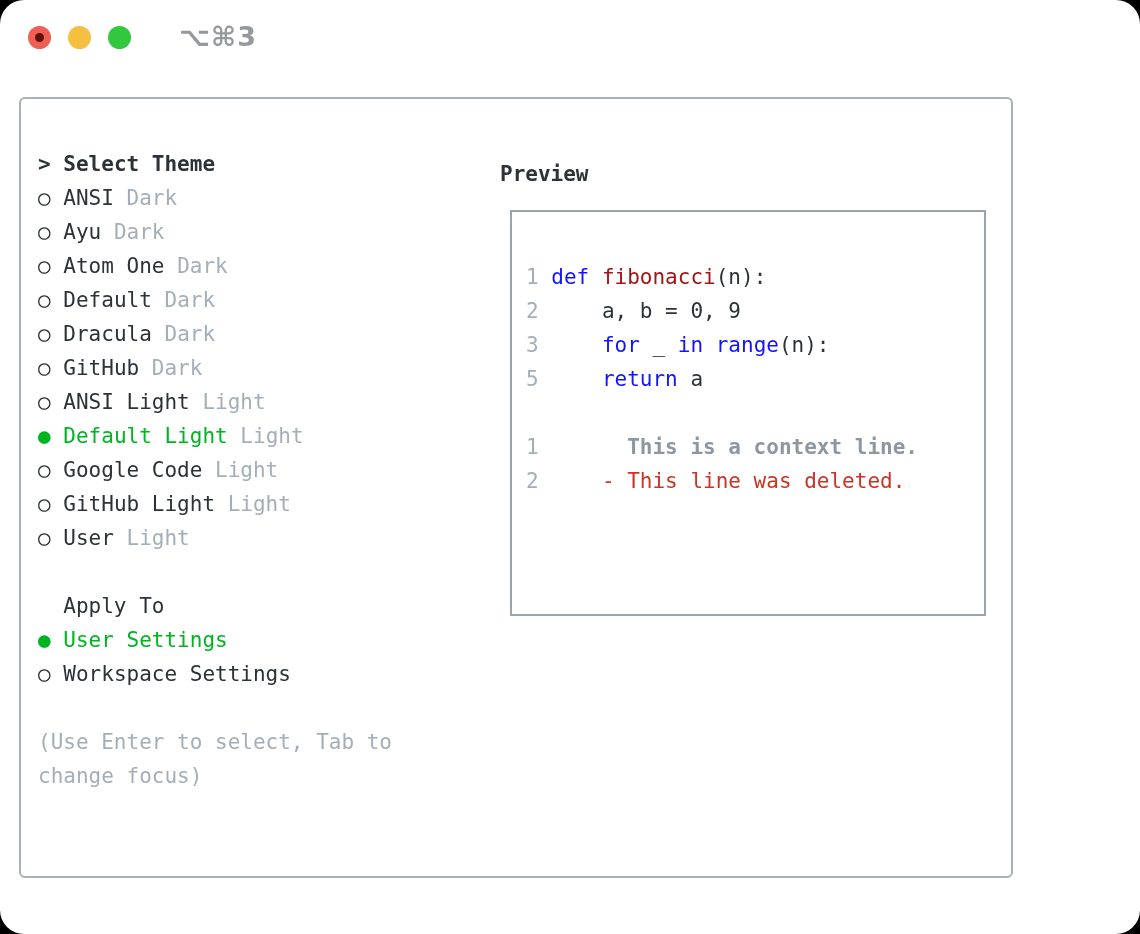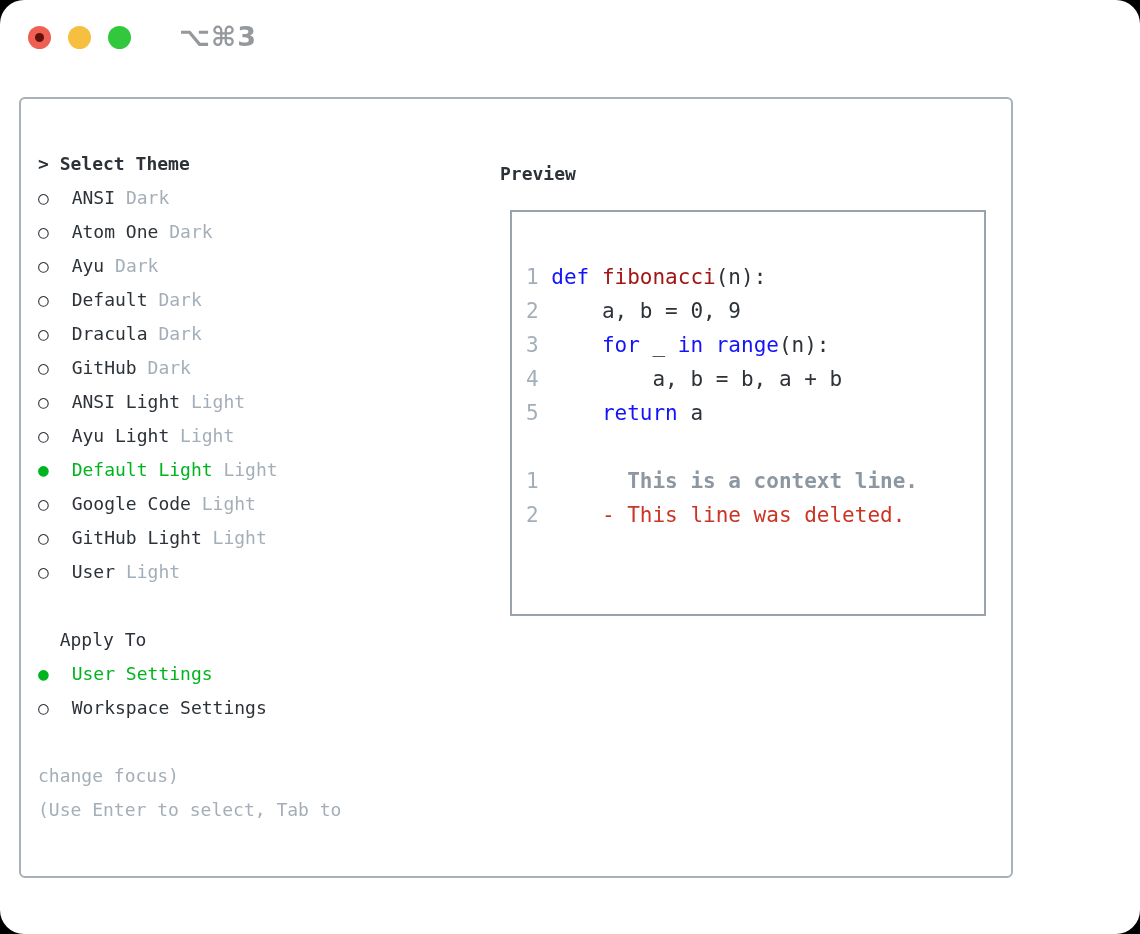--- a/index.html
+++ b/index.html
@@ -20,26 +20,26 @@
     font-size:27px;font-weight:600;color:var(--title);letter-spacing:1px;line-height:24px;
   }
   
   .main-box{
     position:absolute;left:19px;top:97px;width:994px;height:781px;box-sizing:border-box;
     border:2px solid var(--border);border-radius:6px;
     padding:48px 0 0 17px;display:flex;align-items:flex-start;
   }
   .left-col{width:462px;flex:0 0 auto;}
   .right-col{flex:1 1 auto;}
-  .row{height:34px;line-height:34px;font-size:18px;white-space:pre;color:var(--text);}
+  .row{height:34px;line-height:34px;font-size:21px;white-space:pre;color:var(--text);}
   .row.blank{height:34px;}
   .hdr{font-weight:bold;color:var(--text);}
   .caret{font-weight:bold;color:var(--text);}
   .item .bullet{color:var(--text);}
-  .item .nm{color:var(--text);margin-left:12px;}
+  .item .nm{color:var(--text);}
   .item .suffix{color:var(--muted);text-align:right;}
   .item.sel .bullet,.item.sel .nm{color:var(--green);}
   .help-row{color:var(--muted);}
   
   .preview-header{font-weight:bold;margin-top:10px;}
   .preview-box{
     margin-top:19px;margin-left:10px;width:476px;height:406px;box-sizing:border-box;
     border:2px solid var(--preview-border);padding:48px 0 0 14px;
   }
   .cline{height:34px;line-height:34px;font-size:21px;white-space:pre;color:var(--text);}
@@ -64,52 +64,50 @@
     <span class="dot green"></span>
     <span class="win-title">⌥⌘3</span>
   </div>
 
   <div class="main-box">
 
     <div class="left-col">
       <div class="row"><span class="caret">&gt;</span><span> </span><span class="hdr">Select Theme</span></div>
       <div id="theme-items">
           <div class="row item"><span class="bullet">○</span> <span class="nm">ANSI</span> <span class="suffix">Dark</span></div>
+          <div class="row item"><span class="bullet">○</span> <span class="nm">Ayu</span> <span class="suffix">Dark</span></div>
           <div class="row item"><span class="bullet">○</span> <span class="nm">Atom One</span> <span class="suffix">Dark</span></div>
-          <div class="row item"><span class="bullet">○</span> <span class="nm">Ayu</span> <span class="suffix">Dark</span></div>
           <div class="row item"><span class="bullet">○</span> <span class="nm">Default</span> <span class="suffix">Dark</span></div>
           <div class="row item"><span class="bullet">○</span> <span class="nm">Dracula</span> <span class="suffix">Dark</span></div>
           <div class="row item"><span class="bullet">○</span> <span class="nm">GitHub</span> <span class="suffix">Dark</span></div>
           <div class="row item"><span class="bullet">○</span> <span class="nm">ANSI Light</span> <span class="suffix">Light</span></div>
-          <div class="row item"><span class="bullet">○</span> <span class="nm">Ayu Light</span> <span class="suffix">Light</span></div>
           <div class="row item sel"><span class="bullet">●</span> <span class="nm">Default Light</span> <span class="suffix">Light</span></div>
           <div class="row item"><span class="bullet">○</span> <span class="nm">Google Code</span> <span class="suffix">Light</span></div>
           <div class="row item"><span class="bullet">○</span> <span class="nm">GitHub Light</span> <span class="suffix">Light</span></div>
           <div class="row item"><span class="bullet">○</span> <span class="nm">User</span> <span class="suffix">Light</span></div>
         </div>
       <div class="row blank"></div>
       <div class="row"><span>  </span><span>Apply To</span></div>
       <div id="apply-items">
           <div class="row item sel"><span class="bullet">●</span> <span class="nm">User Settings</span></div>
           <div class="row item"><span class="bullet">○</span> <span class="nm">Workspace Settings</span></div>
         </div>
       <div class="row blank"></div>
       <div id="help-lines">
+          <div class="row help-row">(Use Enter to select, Tab to</div>
           <div class="row help-row">change focus)</div>
-          <div class="row help-row">(Use Enter to select, Tab to</div>
         </div>
     </div>
 
     <div class="right-col">
       <div class="row preview-header">Preview</div>
       <div class="preview-box" id="preview-box">
           <div class="cline"><span class="lnum">1</span> <span class="c-keyword">def</span><span class="c-text"> </span><span class="c-function">fibonacci</span><span class="c-text">(n):</span></div>
           <div class="cline"><span class="lnum">2</span> <span class="c-text">    a, b = 0, 9</span></div>
           <div class="cline"><span class="lnum">3</span> <span class="c-text">    </span><span class="c-keyword">for</span><span class="c-text"> _ </span><span class="c-keyword">in</span><span class="c-text"> </span><span class="c-keyword">range</span><span class="c-text">(n):</span></div>
-          <div class="cline"><span class="lnum">4</span> <span class="c-text">        a, b = b, a + b</span></div>
           <div class="cline"><span class="lnum">5</span> <span class="c-text">    </span><span class="c-keyword">return</span><span class="c-text"> a</span></div>
           <div class="cline"></div>
           <div class="cline"><span class="lnum">1</span> <span class="c-context">      This is a context line.</span></div>
           <div class="cline"><span class="lnum">2</span> <span class="c-deleted">    - This line was deleted.</span></div>
         </div>
     </div>
 
   </div>
 </div>
 

